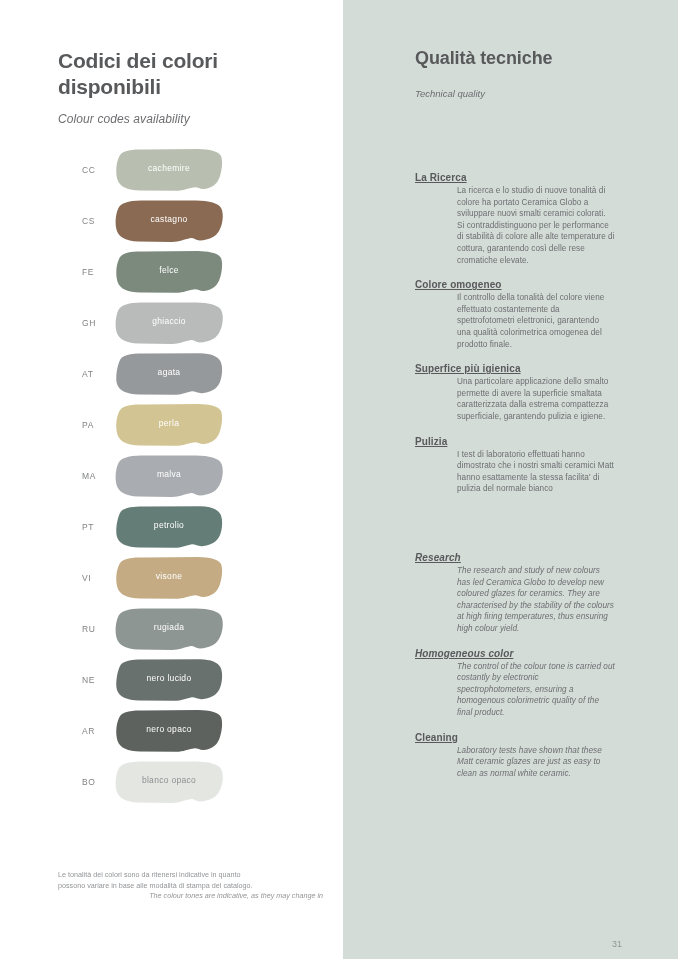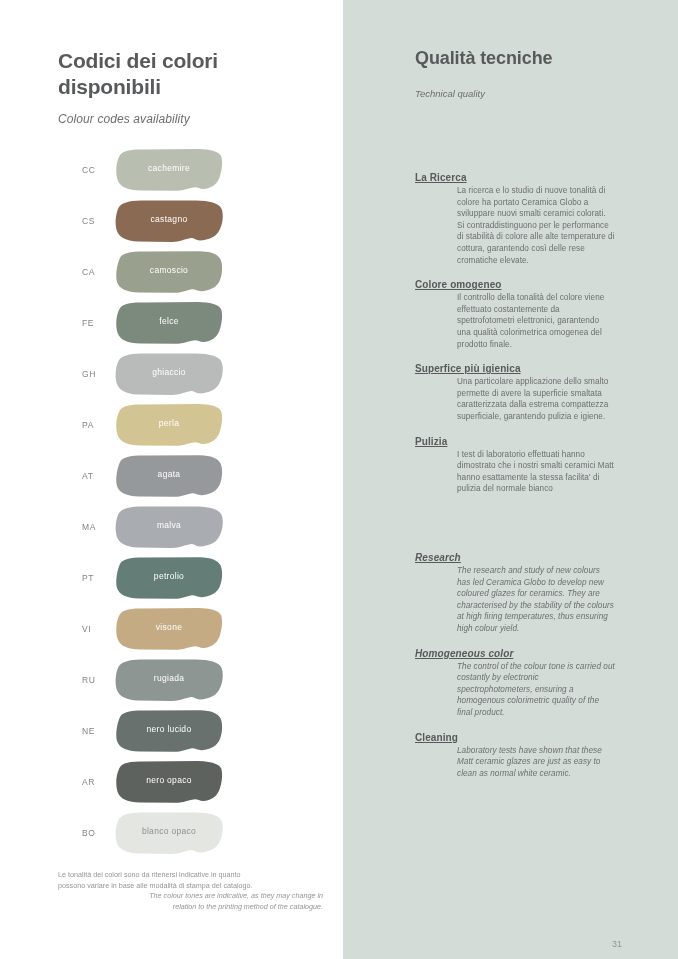--- a/index.html
+++ b/index.html
@@ -115,63 +115,54 @@
         <div class="swatch-row">
           <div class="swatch-code">CS</div>
           <div class="swatch-blob">
             <svg viewBox="0 0 110 44" xmlns="http://www.w3.org/2000/svg">
               <path d="M4,10 C6,4 14,1.6 27,1.4 L82,1.6 C95,1.8 105,4 107.6,10 C110,16 108.6,26 105,32 C101.6,38 95,41 86,41.4 C82,41.6 80,38.6 76,39.2 C70,40.2 66,42.8 58,42.9 L24,42.6 C12,42.2 4.6,38 2.6,31 C0.8,24 1.6,16 4,10 Z" fill="#8a6a52"></path>
             </svg>
           </div>
           <div class="swatch-name">castagno</div>
         </div>
         <div class="swatch-row">
-          <div class="swatch-code">CA</div>
-          <div class="swatch-blob">
-            <svg viewBox="0 0 110 44" xmlns="http://www.w3.org/2000/svg">
-              <path d="M6,8 C8,3 17,1.2 31,1.4 L86,1.2 C97,1.6 104,4 106.6,9.6 C109,15 108.4,24 106,30 C103.6,36.4 97,40.4 88,41.2 C84,41.6 81,38.8 77,39.4 C71,40.4 68,42.7 60,42.8 L25,42.6 C13,42.3 5,38.6 3,32 C1,25.4 3.4,13 6,8 Z" fill="#9aa08e"></path>
-            </svg>
-          </div>
-          <div class="swatch-name">camoscio</div>
-        </div>
-        <div class="swatch-row">
           <div class="swatch-code">FE</div>
           <div class="swatch-blob">
             <svg viewBox="0 0 110 44" xmlns="http://www.w3.org/2000/svg">
               <path d="M5,9 C7,3 16,1 30,1.5 L84,1 C96,1.5 104,3 107,8 C109,13 108,22 106,28 C104,35 99,40 90,41 C86,41.6 84,39 80,39.4 C74,40 70,42.6 62,42.8 L26,42.6 C14,42.4 6,39 3.6,32 C1.4,25 2,15 5,9 Z" fill="#7c8a7e"></path>
             </svg>
           </div>
           <div class="swatch-name">felce</div>
         </div>
         <div class="swatch-row">
           <div class="swatch-code">GH</div>
           <div class="swatch-blob">
             <svg viewBox="0 0 110 44" xmlns="http://www.w3.org/2000/svg">
               <path d="M4,10 C6,4 14,1.6 27,1.4 L82,1.6 C95,1.8 105,4 107.6,10 C110,16 108.6,26 105,32 C101.6,38 95,41 86,41.4 C82,41.6 80,38.6 76,39.2 C70,40.2 66,42.8 58,42.9 L24,42.6 C12,42.2 4.6,38 2.6,31 C0.8,24 1.6,16 4,10 Z" fill="#b9bbbb"></path>
             </svg>
           </div>
           <div class="swatch-name">ghiaccio</div>
         </div>
         <div class="swatch-row">
+          <div class="swatch-code">AT</div>
+          <div class="swatch-blob">
+            <svg viewBox="0 0 110 44" xmlns="http://www.w3.org/2000/svg">
+              <path d="M6,8 C8,3 17,1.2 31,1.4 L86,1.2 C97,1.6 104,4 106.6,9.6 C109,15 108.4,24 106,30 C103.6,36.4 97,40.4 88,41.2 C84,41.6 81,38.8 77,39.4 C71,40.4 68,42.7 60,42.8 L25,42.6 C13,42.3 5,38.6 3,32 C1,25.4 3.4,13 6,8 Z" fill="#96999b"></path>
+            </svg>
+          </div>
+          <div class="swatch-name">agata</div>
+        </div>
+        <div class="swatch-row">
           <div class="swatch-code">PA</div>
           <div class="swatch-blob">
             <svg viewBox="0 0 110 44" xmlns="http://www.w3.org/2000/svg">
               <path d="M5,9 C7,3 16,1 30,1.5 L84,1 C96,1.5 104,3 107,8 C109,13 108,22 106,28 C104,35 99,40 90,41 C86,41.6 84,39 80,39.4 C74,40 70,42.6 62,42.8 L26,42.6 C14,42.4 6,39 3.6,32 C1.4,25 2,15 5,9 Z" fill="#d3c493"></path>
             </svg>
           </div>
           <div class="swatch-name">perla</div>
-        </div>
-        <div class="swatch-row">
-          <div class="swatch-code">AT</div>
-          <div class="swatch-blob">
-            <svg viewBox="0 0 110 44" xmlns="http://www.w3.org/2000/svg">
-              <path d="M6,8 C8,3 17,1.2 31,1.4 L86,1.2 C97,1.6 104,4 106.6,9.6 C109,15 108.4,24 106,30 C103.6,36.4 97,40.4 88,41.2 C84,41.6 81,38.8 77,39.4 C71,40.4 68,42.7 60,42.8 L25,42.6 C13,42.3 5,38.6 3,32 C1,25.4 3.4,13 6,8 Z" fill="#96999b"></path>
-            </svg>
-          </div>
-          <div class="swatch-name">agata</div>
         </div>
         <div class="swatch-row">
           <div class="swatch-code">MA</div>
           <div class="swatch-blob">
             <svg viewBox="0 0 110 44" xmlns="http://www.w3.org/2000/svg">
               <path d="M4,10 C6,4 14,1.6 27,1.4 L82,1.6 C95,1.8 105,4 107.6,10 C110,16 108.6,26 105,32 C101.6,38 95,41 86,41.4 C82,41.6 80,38.6 76,39.2 C70,40.2 66,42.8 58,42.9 L24,42.6 C12,42.2 4.6,38 2.6,31 C0.8,24 1.6,16 4,10 Z" fill="#a9acb0"></path>
             </svg>
           </div>
           <div class="swatch-name">malva</div>
         </div>
@@ -228,21 +219,20 @@
             </svg>
           </div>
           <div class="swatch-name dark">blanco opaco</div>
         </div>
       </div>
 
     <div id="disclaimer">
       <div>Le tonalità dei colori sono da ritenersi indicative in quanto</div>
       <div>possono variare in base alle modalità di stampa del catalogo.</div>
       <div class="en">The colour tones are indicative, as they may change in</div>
-      <div class="en">relation to the printing method of the catalogue.</div>
     </div>
   </div>
 
   <div class="h1r">Qualità tecniche</div>
   <div class="sub-itr">Technical quality</div>
 
   <div id="it-blocks">
       <div class="blk">
         <div class="blk-h">La Ricerca</div>
         <div class="blk-b">La ricerca e lo studio di nuove tonalità di colore ha portato Ceramica Globo a sviluppare nuovi smalti ceramici colorati. Si contraddistinguono per le performance di stabilità di colore alle alte temperature di cottura, garantendo così delle rese cromatiche elevate.</div>

